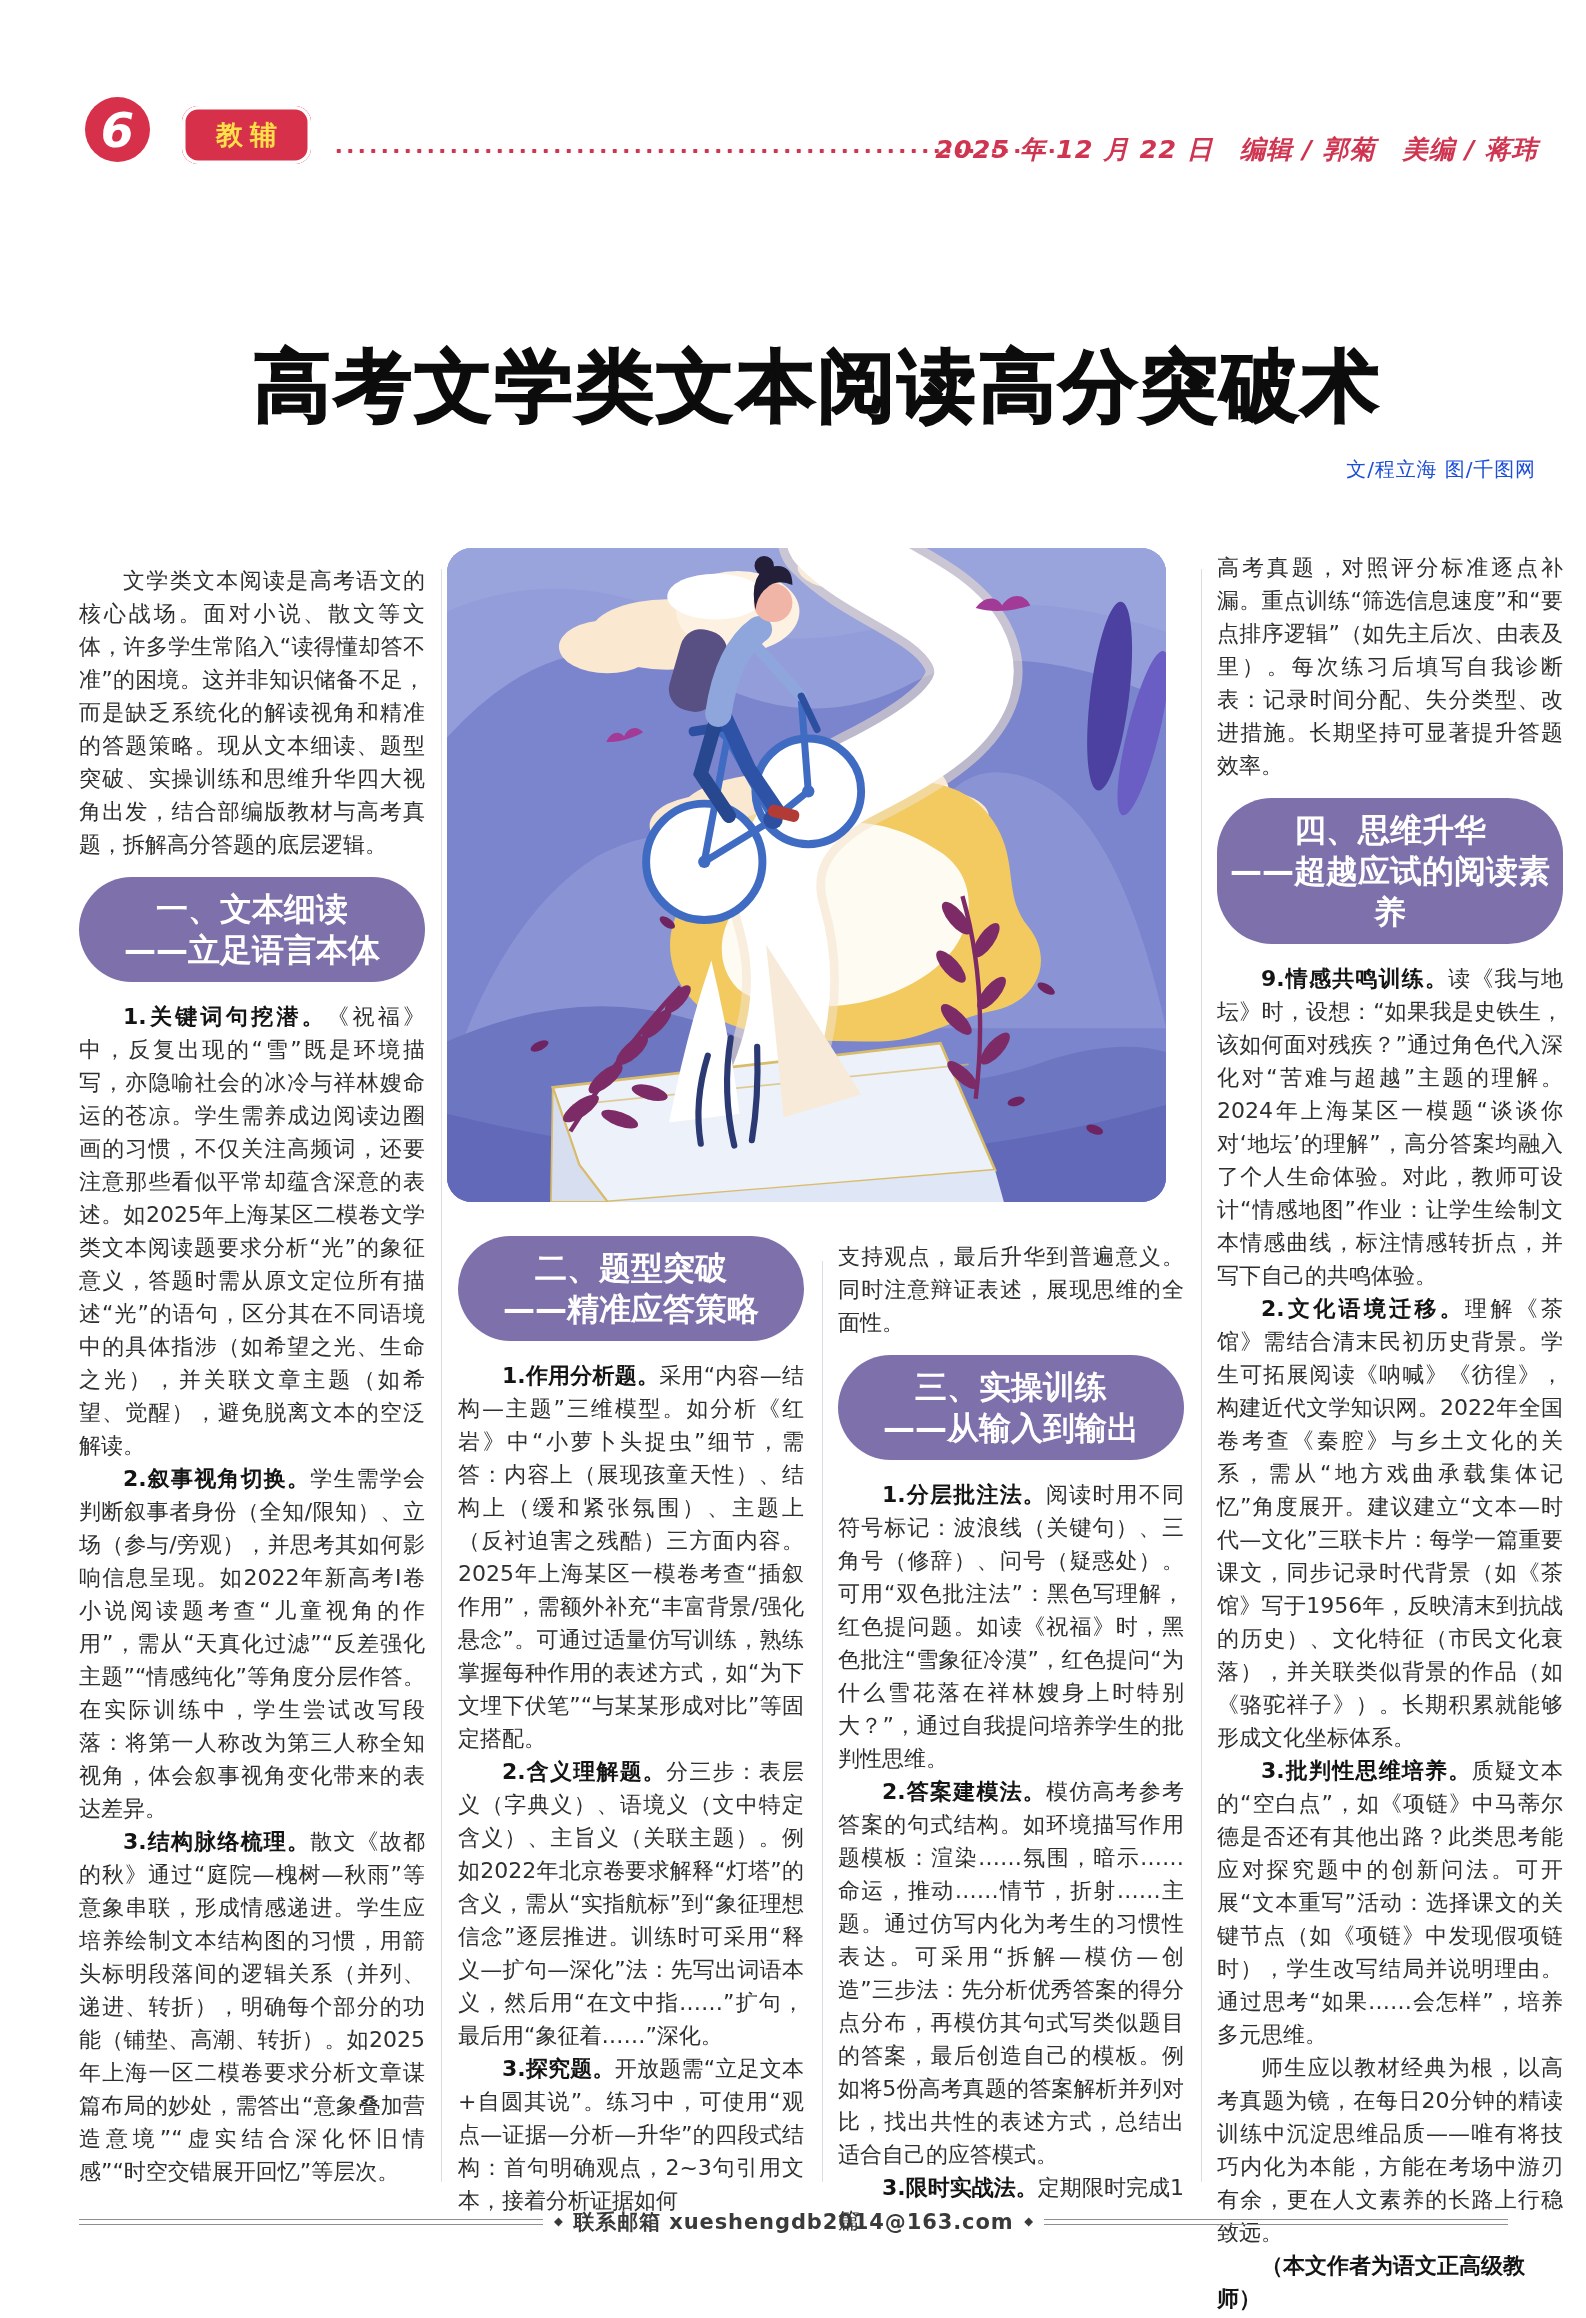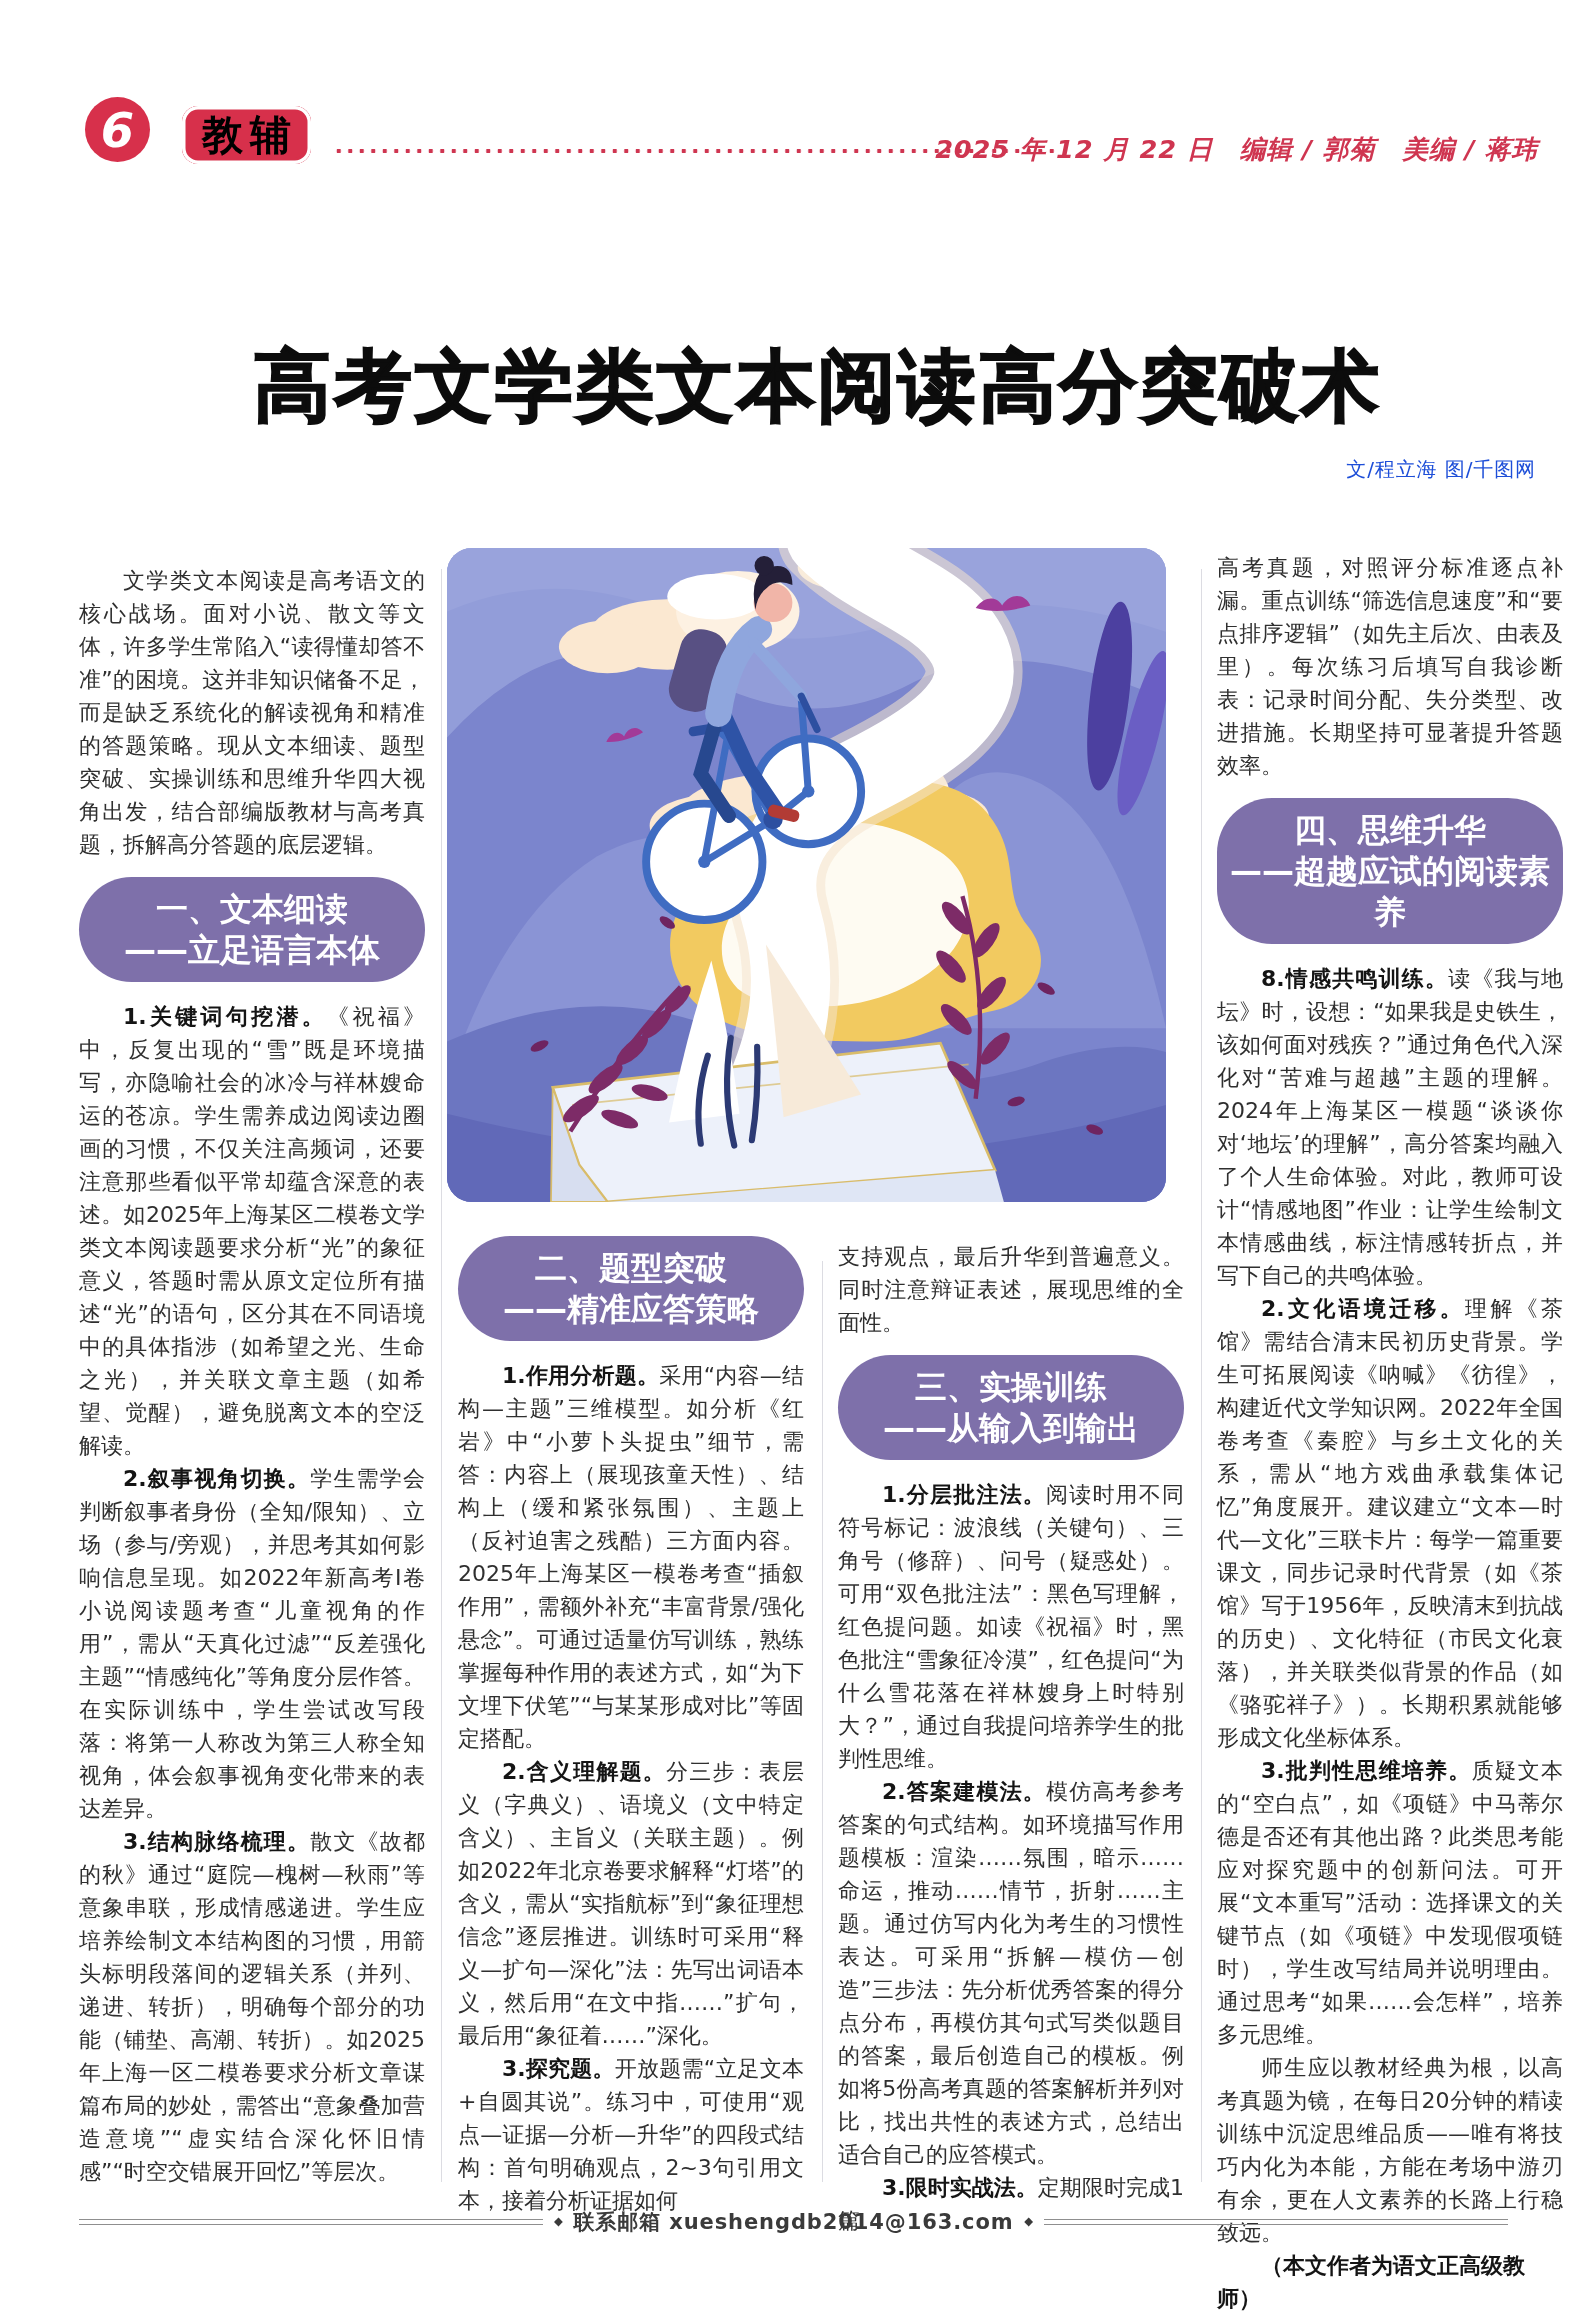--- a/index.html
+++ b/index.html
@@ -11,22 +11,22 @@
   }
   
   .page-num {
     position:absolute; left:85px; top:97px; width:65px; height:65px;
     border-radius:50%; background:#d7304b; color:#fff;
     font-size:48px; font-weight:bold; font-style:italic;
     display:flex; align-items:center; justify-content:center;
   }
   .section-badge {
     position:absolute; left:182px; top:106px; width:129px; height:58px;
-    background:#d7304b; border-radius:16px; color:#000000;
-    font-size:41px; font-weight:bold; letter-spacing:7px;
+    background:#d7304b; border-radius:16px; color:#fde047;
+    font-size:27px; font-weight:bold; letter-spacing:7px;
     display:flex; align-items:center; justify-content:center;
     box-shadow: inset 0 0 0 3.5px #ffffff, inset 0 0 0 6.2px #d7304b;
     padding-left:7px; box-sizing:border-box;
   }
   .dotted-rule {
     position:absolute; left:333px; top:148px; width:723px; height:6.2px;
     background-image:radial-gradient(circle, #cf3550 2.1px, rgba(0,0,0,0) 2.5px);
     background-size:11.5px 6.2px; background-repeat:repeat-x; background-position:left center;
   }
   .date-line {
@@ -237,21 +237,21 @@
     <p><b class="lead">2.答案建模法。</b><span>模仿高考参考答案的句式结构。如环境描写作用题模板：渲染……氛围，暗示……命运，推动……情节，折射……主题。通过仿写内化为考生的习惯性表达。可采用“拆解—模仿—创造”三步法：先分析优秀答案的得分点分布，再模仿其句式写类似题目的答案，最后创造自己的模板。例如将5份高考真题的答案解析并列对比，找出共性的表述方式，总结出适合自己的应答模式。</span></p>
     <p><b class="lead">3.限时实战法。</b><span>定期限时完成1篇</span></p>
   </div>
 
   <div class="col" style="left:1217px; top:551px;">
     <p class="no-indent">高考真题，对照评分标准逐点补漏。重点训练“筛选信息速度”和“要点排序逻辑”（如先主后次、由表及里）。每次练习后填写自我诊断表：记录时间分配、失分类型、改进措施。长期坚持可显著提升答题效率。</p>
     <div class="pill">
       <div>四、思维升华</div>
       <div>——超越应试的阅读素养</div>
     </div>
-    <p><b class="lead">8.情感共鸣训练。</b><span>读《我与地坛》时，设想：“如果我是史铁生，该如何面对残疾？”通过角色代入深化对“苦难与超越”主题的理解。2024年上海某区一模题“谈谈你对‘地坛’的理解”，高分答案均融入了个人生命体验。对此，教师可设计“情感地图”作业：让学生绘制文本情感曲线，标注情感转折点，并写下自己的共鸣体验。</span></p>
+    <p><b class="lead">9.情感共鸣训练。</b><span>读《我与地坛》时，设想：“如果我是史铁生，该如何面对残疾？”通过角色代入深化对“苦难与超越”主题的理解。2024年上海某区一模题“谈谈你对‘地坛’的理解”，高分答案均融入了个人生命体验。对此，教师可设计“情感地图”作业：让学生绘制文本情感曲线，标注情感转折点，并写下自己的共鸣体验。</span></p>
     <p><b class="lead">2.文化语境迁移。</b><span>理解《茶馆》需结合清末民初历史背景。学生可拓展阅读《呐喊》《彷徨》，构建近代文学知识网。2022年全国卷考查《秦腔》与乡土文化的关系，需从“地方戏曲承载集体记忆”角度展开。建议建立“文本—时代—文化”三联卡片：每学一篇重要课文，同步记录时代背景（如《茶馆》写于1956年，反映清末到抗战的历史）、文化特征（市民文化衰落），并关联类似背景的作品（如《骆驼祥子》）。长期积累就能够形成文化坐标体系。</span></p>
     <p><b class="lead">3.批判性思维培养。</b><span>质疑文本的“空白点”，如《项链》中马蒂尔德是否还有其他出路？此类思考能应对探究题中的创新问法。可开展“文本重写”活动：选择课文的关键节点（如《项链》中发现假项链时），学生改写结局并说明理由。通过思考“如果……会怎样”，培养多元思维。</span></p>
     <p>师生应以教材经典为根，以高考真题为镜，在每日20分钟的精读训练中沉淀思维品质——唯有将技巧内化为本能，方能在考场中游刃有余，更在人文素养的长路上行稳致远。</p>
     <p class="attribution">（本文作者为语文正高级教师）</p>
   </div>
 
   <div class="footer">
     <div class="rule-seg"></div>
     <span class="diamond">◆</span>
     <span class="footer-text">联系邮箱 xueshengdb2014@163.com</span>

